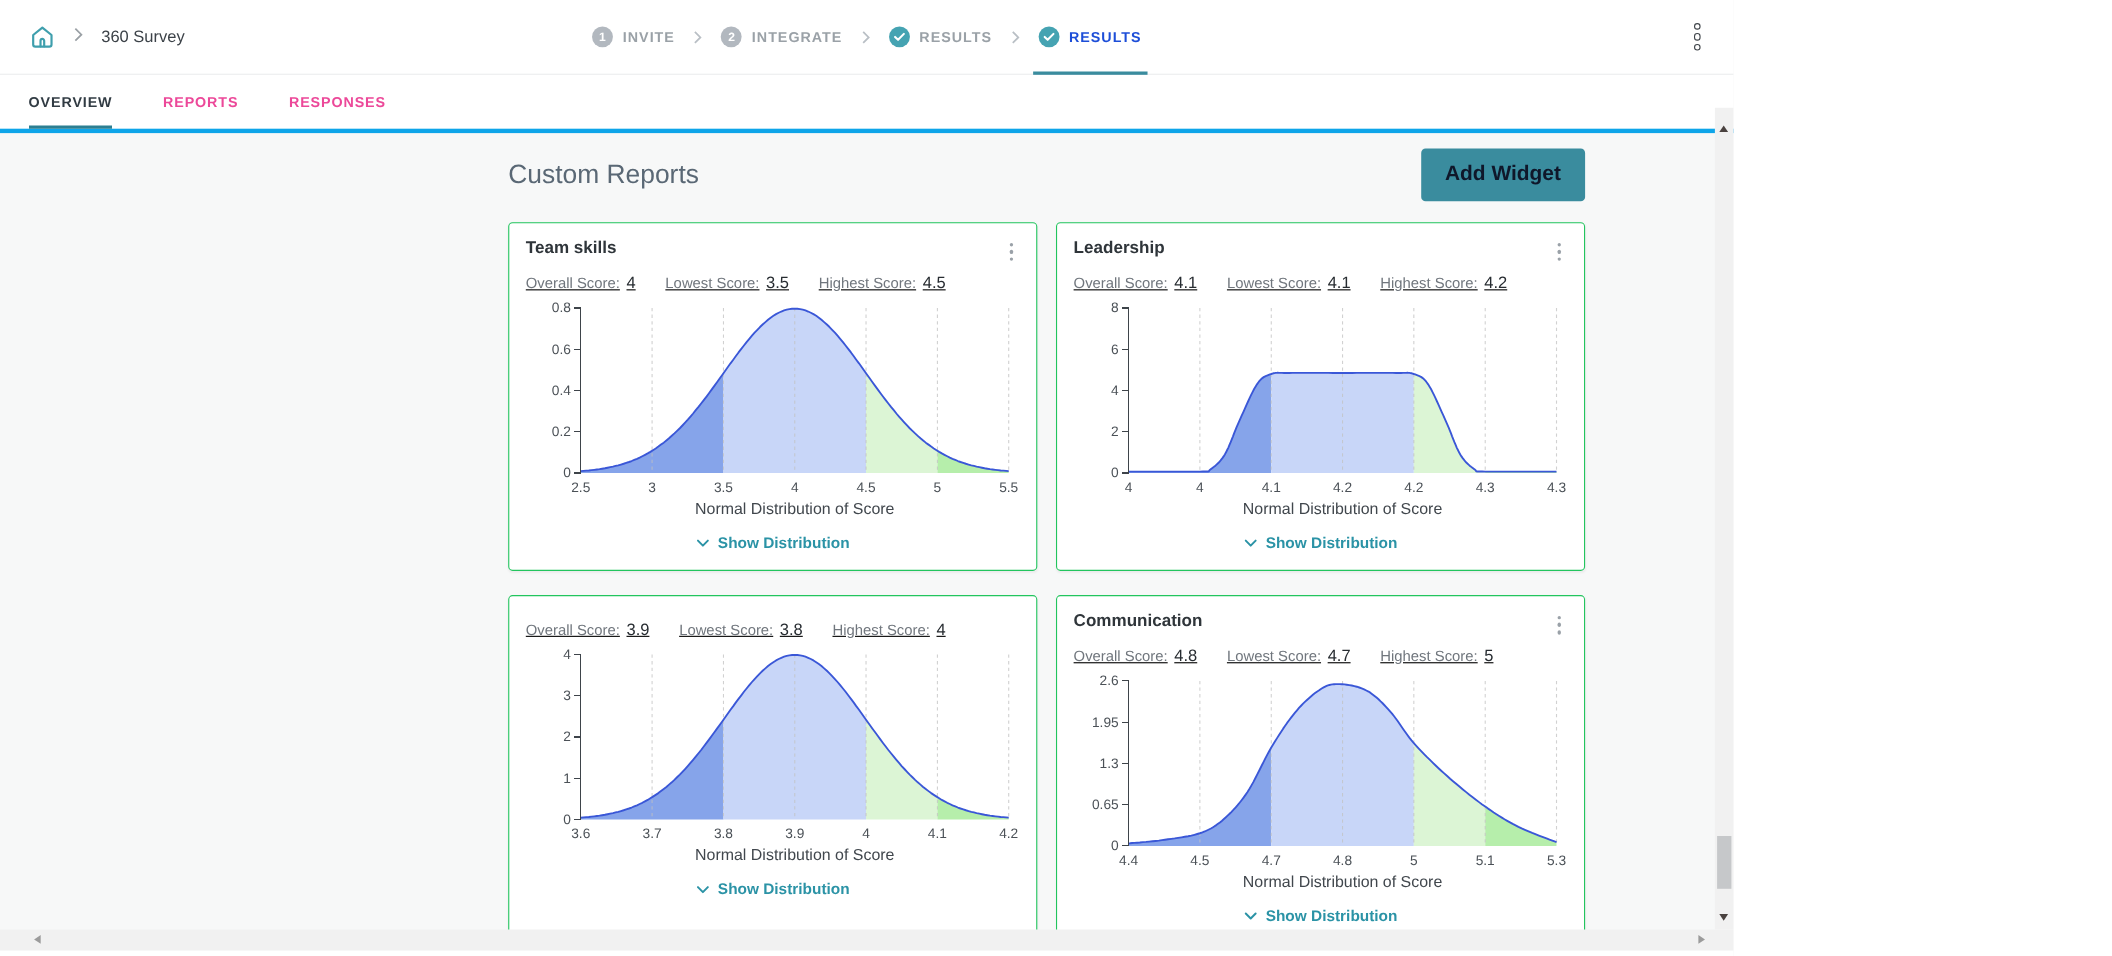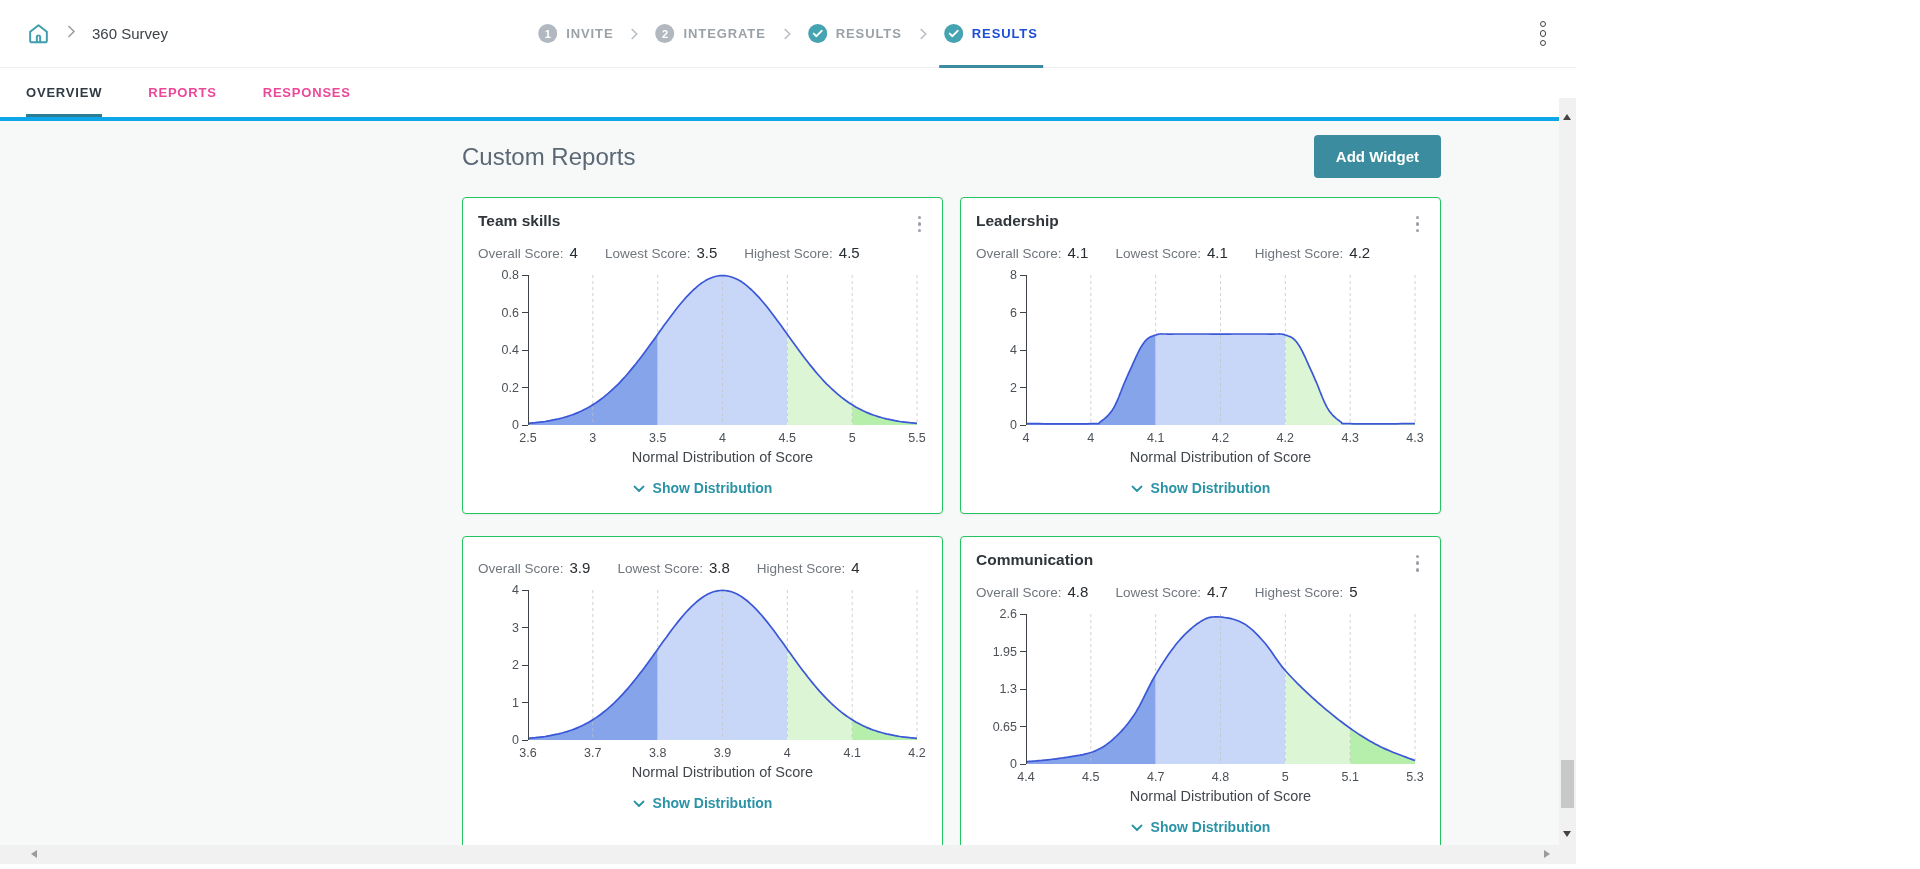--- a/index.html
+++ b/index.html
@@ -27,29 +27,29 @@
   .tab-list{display:flex;align-items:stretch;height:100%;gap:46px;}
   .tab{display:flex;align-items:center;font-size:13px;font-weight:bold;letter-spacing:.8px;color:#ec4899;cursor:pointer;height:100%;}
   .tab.active{color:#313b43;box-shadow:inset 0 -3px 0 #2c7f92;}
   .tab-actions{margin-left:auto;display:flex;gap:30px;align-items:center;}
   .pill-btn{display:flex;align-items:center;gap:9px;background:#f1f2f2;border:none;border-radius:18px;height:35px;padding:0 18px;font-size:14.5px;color:#2f3439;font-family:inherit;cursor:pointer;}
 
   
   .content{position:absolute;top:121px;left:462px;width:979px;}
   .heading-row{display:flex;align-items:center;justify-content:space-between;margin:14px 0 19px;gap:36px;}
   .page-title{font-size:24px;font-weight:400;color:#5a6875;margin:0;}
-  .add-widget{background:#3a8c9e;color:#ffffff;border:none;border-radius:4px;font-size:15px;font-weight:bold;font-family:inherit;padding:13px 22px;cursor:pointer;}
+  .add-widget{background:#3a8c9e;color:#0f172a;border:none;border-radius:4px;font-size:19px;font-weight:bold;font-family:inherit;padding:13px 22px;cursor:pointer;}
   .grid{display:grid;grid-template-columns:481px 481px;gap:22px 17px;}
   .card{background:#fff;border:1px solid #22c55e;border-radius:4px;box-shadow:0 1px 2px rgba(0,0,0,.05);padding:14px 15px 12px;box-sizing:border-box;}
   .card-head{display:flex;justify-content:space-between;align-items:flex-start;}
   .card-title{font-size:15.5px;font-weight:bold;color:#2f353a;}
   .kebab{display:flex;flex-direction:column;align-items:center;cursor:pointer;padding:2px 6px;}
   .kebab i{width:3.5px;height:3.5px;border-radius:50%;background:#9aa1a8;margin:1.6px 0;display:block;}
   .scores{display:flex;gap:27px;margin-top:8px;align-items:baseline;}
-  .score{display:flex;align-items:flex-end;}
+  .score{display:flex;align-items:center;text-decoration:underline;}
   .slabel{font-size:13.5px;color:#70767d;}
   .sval{font-size:15px;color:#272c31;margin-left:6px;}
   .chart-wrap{margin-top:8px;display:flex;justify-content:center;}
   .chart .tick{font-size:12.5px;fill:#4b5157;}
   .chart .axis-title{font-size:14.5px;fill:#41474d;}
   .showdist{margin-top:2px;display:flex;justify-content:center;align-items:center;gap:8px;color:#2b93a6;font-weight:bold;font-size:14px;cursor:pointer;padding:9px 0 5px;}
 
   
   .chat-btn{position:absolute;left:1841px;top:771px;width:58px;height:58px;border-radius:50%;background:#5b7189;box-shadow:0 2px 10px rgba(0,0,0,.28);z-index:20;cursor:pointer;}
   .chat-bubble{position:absolute;left:14px;top:17px;width:30px;height:19px;border-radius:9.5px;background:#fff;}

